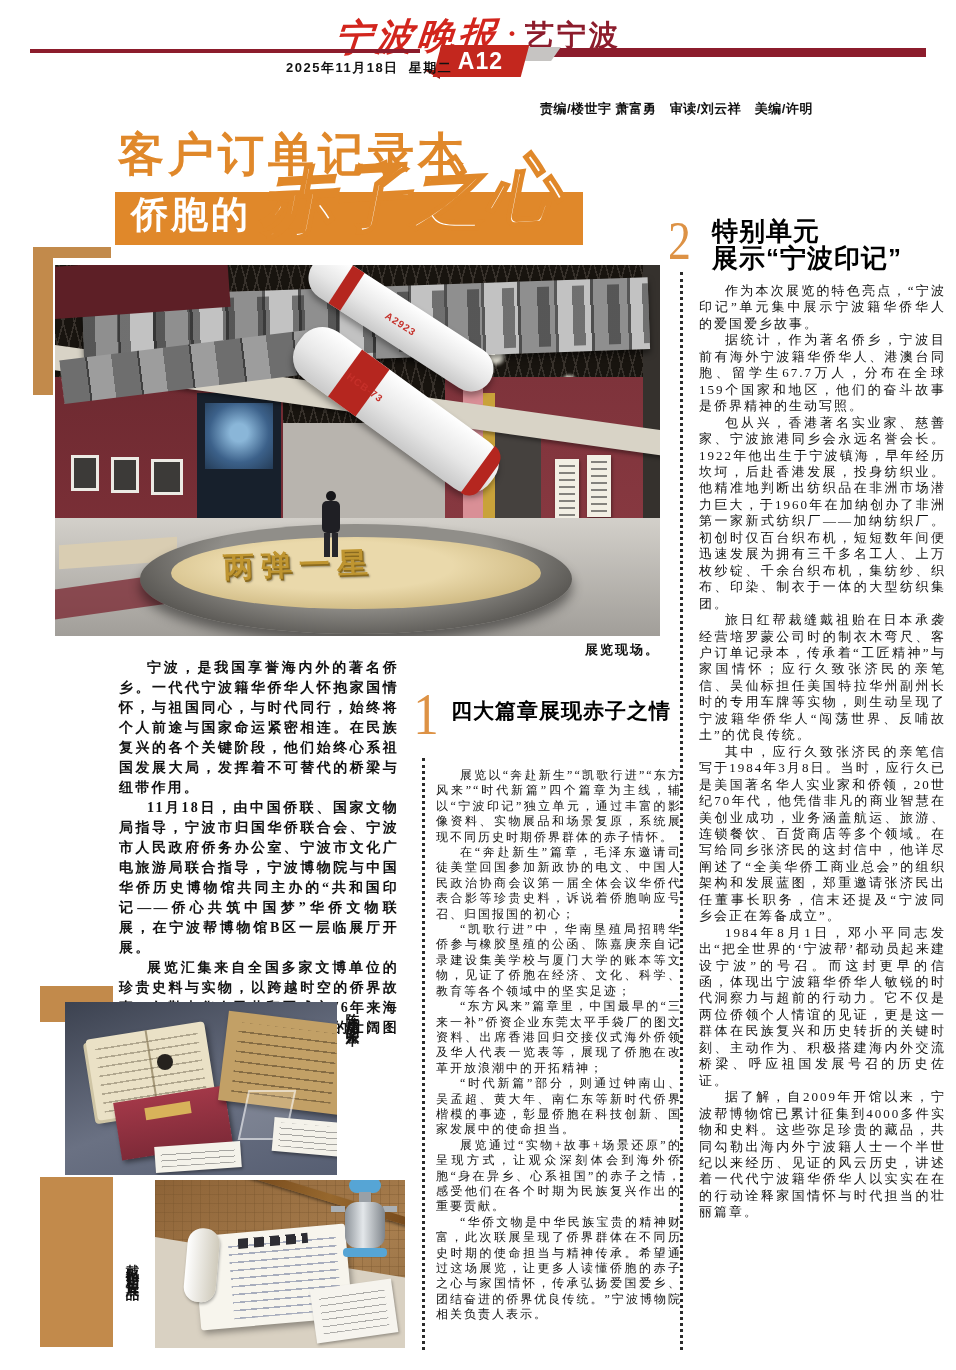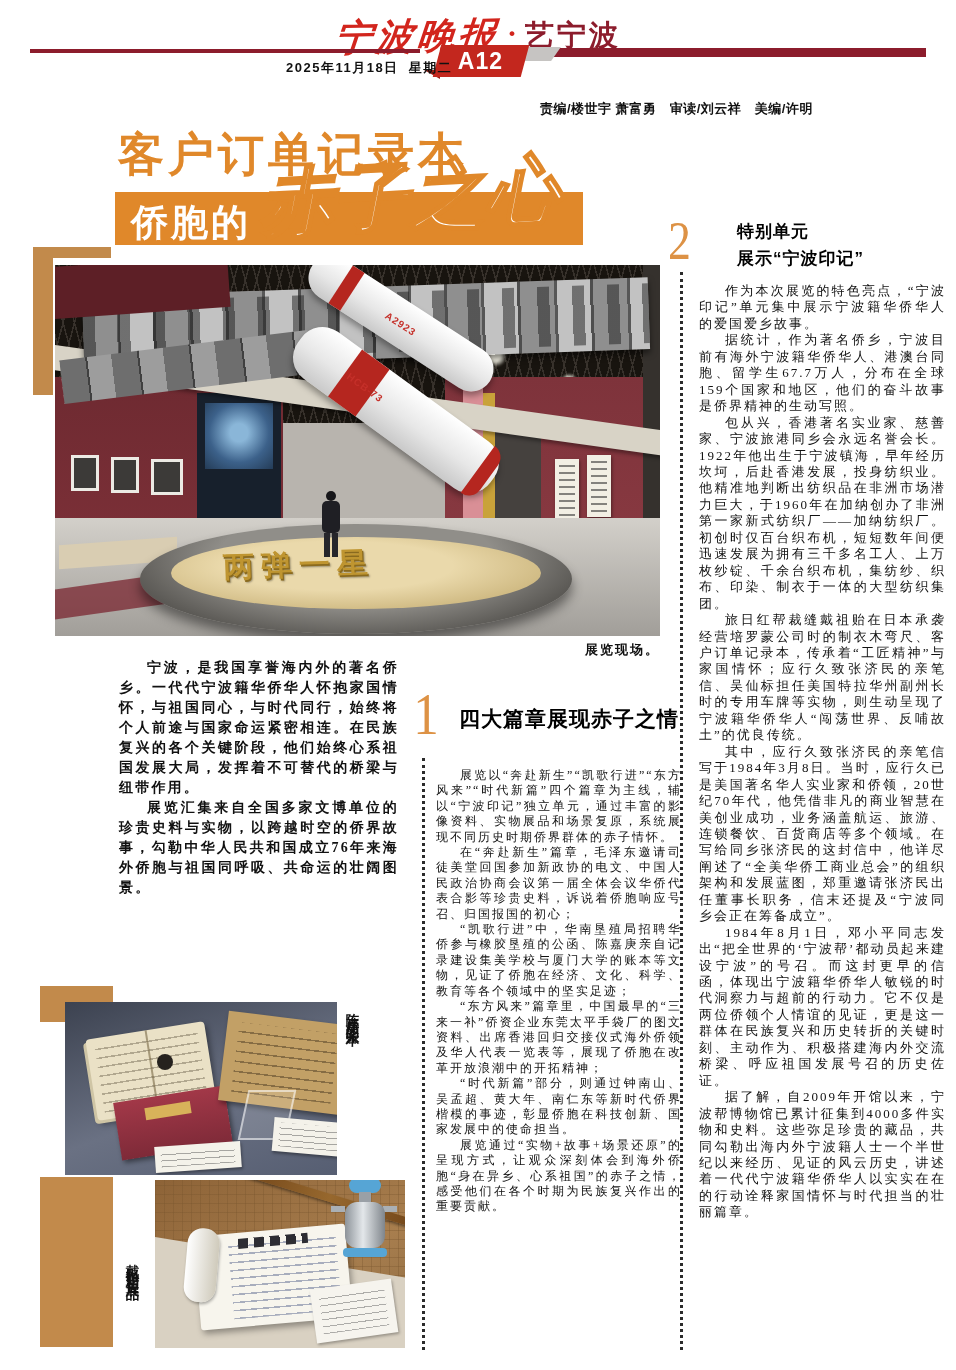--- a/index.html
+++ b/index.html
@@ -27,21 +27,21 @@
              border-top:9px solid #9e1d15;border-left:16px solid transparent;}
   .date-line{position:absolute;left:286px;top:59px;font-size:13px;font-weight:600;letter-spacing:1.5px;
              font-family:"Liberation Sans","DejaVu Sans",sans-serif;}
   .credits-line{position:absolute;left:540px;top:60px;font-size:13px;font-weight:700;letter-spacing:.5px;
              font-family:"Liberation Sans","DejaVu Sans",sans-serif;margin-top:40px;}
 
   
   .headline-1{position:absolute;left:118px;top:124px;font-size:46px;font-weight:900;color:#e0882a;
               letter-spacing:4px;font-family:"Liberation Sans","DejaVu Sans",sans-serif;}
   .headline-bar{position:absolute;left:115px;top:192px;width:468px;height:53px;background:#e0882a;}
-  .headline-prefix{position:absolute;left:131px;top:198px;font-size:37px;font-weight:900;color:#fff;
+  .headline-prefix{position:absolute;left:131px;top:190px;font-size:37px;font-weight:900;color:#fff;
               letter-spacing:3px;font-family:"Liberation Sans","DejaVu Sans",sans-serif;}
   .headline-script{position:absolute;left:258px;top:148px;font-size:74px;font-weight:900;font-style:italic;
               color:#fff;-webkit-text-stroke:2.5px #e0882a;letter-spacing:2px;
               font-family:"DejaVu Serif","Liberation Serif",serif;transform:rotate(-3deg);
               text-shadow:0 0 1px #e0882a;}
 
   
   .tan{background:#c28a4b;}
   .bracket-h{left:33px;top:247px;width:78px;height:11px;}
   .bracket-v{left:33px;top:247px;width:20px;height:148px;}
@@ -176,21 +176,21 @@
       font-weight:700;letter-spacing:4px;z-index:2;}
 
   
   .sec-number{position:absolute;color:#dd9245;font-family:"Liberation Serif","DejaVu Serif",serif;
       font-weight:400;line-height:1;transform:scaleX(.85);}
   .num-1{left:411px;top:684px;font-size:60px;}
   .num-2{left:666px;top:214px;font-size:54px;}
   .sec-title{position:absolute;font-weight:900;font-family:"Liberation Sans","DejaVu Sans",sans-serif;
       letter-spacing:1px;color:#000;}
   .title-1{left:451px;top:697px;font-size:21px;}
-  .title-2{left:737px;top:218px;font-size:17px;line-height:27px;}
+  .title-2{left:712px;top:218px;font-size:26px;line-height:27px;}
   .dotted{position:absolute;width:0;border-left:3px dotted #2b2b2b;}
   .dot-a{left:422px;top:758px;height:592px;}
   .dot-b{left:680px;top:272px;height:1078px;}
   .col-mid{position:absolute;left:436px;top:768px;width:246px;font-size:12px;line-height:15.4px;
       letter-spacing:2px;text-align:justify;}
   .col-mid p{margin:0;text-indent:2em;}
   .col-right{position:absolute;left:699px;top:283px;width:247px;font-size:13px;line-height:16.45px;
       letter-spacing:2px;text-align:justify;}
   .col-right p{margin:0;text-indent:2em;}
 </style>
@@ -271,20 +271,21 @@
   <div class="ph-visitor">
     <div class="head"></div>
     <div class="torso"></div>
     <div class="legs"></div>
   </div>
 </figure>
 <div class="main-caption">展览现场。</div>
 
 <div class="col-left">
   <p>宁波，是我国享誉海内外的著名侨乡。一代代宁波籍华侨华人怀抱家国情怀，与祖国同心，与时代同行，始终将个人前途与国家命运紧密相连。在民族复兴的各个关键阶段，他们始终心系祖国发展大局，发挥着不可替代的桥梁与纽带作用。</p>
+  <p>11月18日，由中国侨联、国家文物局指导，宁波市归国华侨联合会、宁波市人民政府侨务办公室、宁波市文化广电旅游局联合指导，宁波博物院与中国华侨历史博物馆共同主办的“共和国印记——侨心共筑中国梦”华侨文物联展，在宁波帮博物馆B区一层临展厅开展。</p>
   <p>展览汇集来自全国多家文博单位的珍贵史料与实物，以跨越时空的侨界故事，勾勒中华人民共和国成立76年来海外侨胞与祖国同呼吸、共命运的壮阔图景。</p>
 </div>
 
 <figure class="photo-1" style="margin:0;">
   <div class="p1-pages"></div>
   <div class="p1-book"></div>
   <div class="p1-doc"></div>
   <div class="p1-seal"></div>
   <div class="p1-stand"></div>
   <div class="p1-card" style="left:208px;top:118px;width:72px;height:34px;transform:rotate(5deg);"></div>
@@ -305,29 +306,30 @@
     <div class="p2-arm" style="left:-8px;"></div>
     <div class="p2-arm" style="left:44px;"></div>
     <div class="p2-body"></div>
     <div class="p2-base"></div>
   </div>
   <div class="p2-card"></div>
 </figure>
 <div class="photo-2-caption">戴祖贻相关展品。</div>
 
 <div class="sec-number num-1">1</div>
-<h2 class="sec-title title-1" style="margin:8px;">四大篇章展现赤子之情</h2>
+<h2 class="sec-title title-1" style="margin:0;">四大篇章展现赤子之情</h2>
 <div class="dotted dot-a"></div>
 <div class="col-mid">
   <p>展览以“奔赴新生”“凯歌行进”“东方风来”“时代新篇”四个篇章为主线，辅以“宁波印记”独立单元，通过丰富的影像资料、实物展品和场景复原，系统展现不同历史时期侨界群体的赤子情怀。</p>
   <p>在“奔赴新生”篇章，毛泽东邀请司徒美堂回国参加新政协的电文、中国人民政治协商会议第一届全体会议华侨代表合影等珍贵史料，诉说着侨胞响应号召、归国报国的初心；</p>
   <p>“凯歌行进”中，华南垦殖局招聘华侨参与橡胶垦殖的公函、陈嘉庚亲自记录建设集美学校与厦门大学的账本等文物，见证了侨胞在经济、文化、科学、教育等各个领域中的坚实足迹；</p>
   <p>“东方风来”篇章里，中国最早的“三来一补”侨资企业东莞太平手袋厂的图文资料、出席香港回归交接仪式海外侨领及华人代表一览表等，展现了侨胞在改革开放浪潮中的开拓精神；</p>
   <p>“时代新篇”部分，则通过钟南山、吴孟超、黄大年、南仁东等新时代侨界楷模的事迹，彰显侨胞在科技创新、国家发展中的使命担当。</p>
   <p>展览通过“实物+故事+场景还原”的呈现方式，让观众深刻体会到海外侨胞“身在异乡、心系祖国”的赤子之情，感受他们在各个时期为民族复兴作出的重要贡献。</p>
+  <p>“华侨文物是中华民族宝贵的精神财富，此次联展呈现了侨界群体在不同历史时期的使命担当与精神传承。希望通过这场展览，让更多人读懂侨胞的赤子之心与家国情怀，传承弘扬爱国爱乡、团结奋进的侨界优良传统。”宁波博物院相关负责人表示。</p>
 </div>
 
 <div class="sec-number num-2">2</div>
 <h2 class="sec-title title-2" style="margin:0;">
   <div>特别单元</div>
   <div>展示“宁波印记”</div>
 </h2>
 <div class="dotted dot-b"></div>
 <div class="col-right">
   <p>作为本次展览的特色亮点，“宁波印记”单元集中展示宁波籍华侨华人的爱国爱乡故事。</p>

